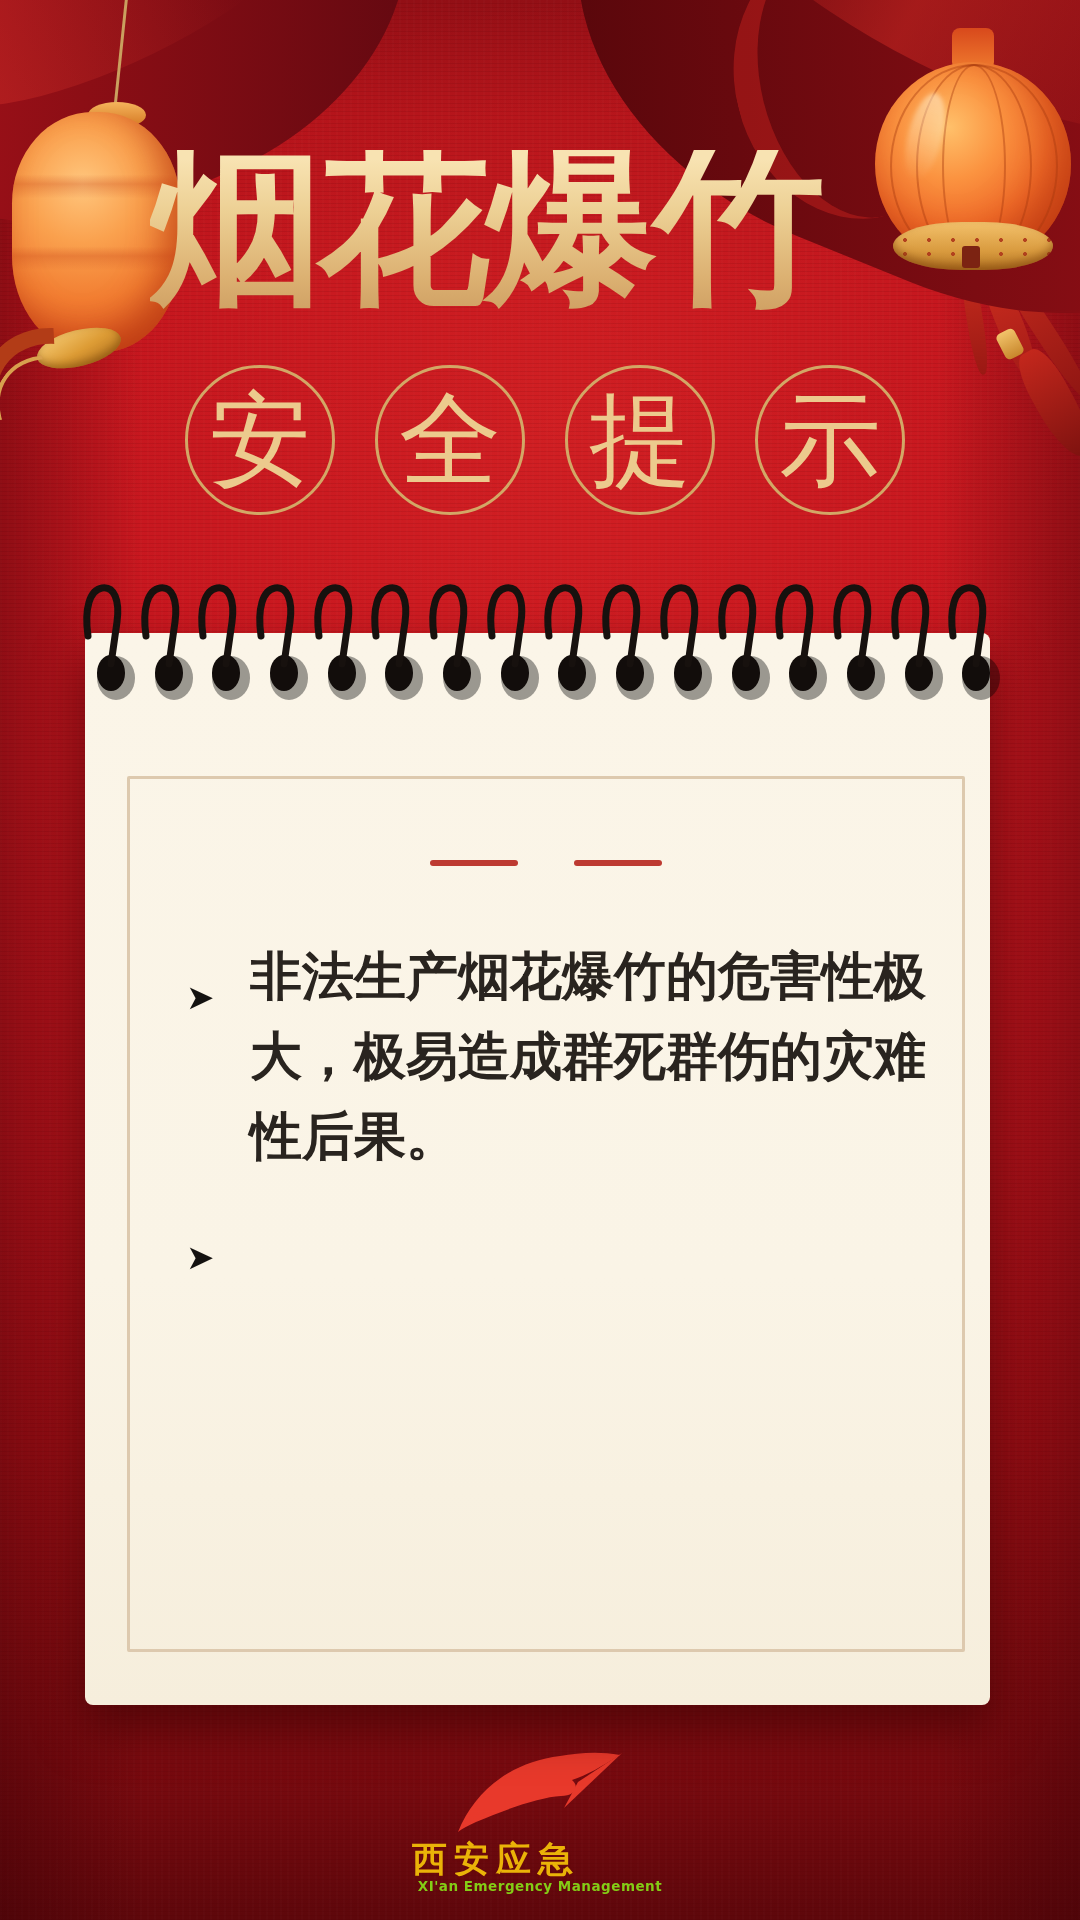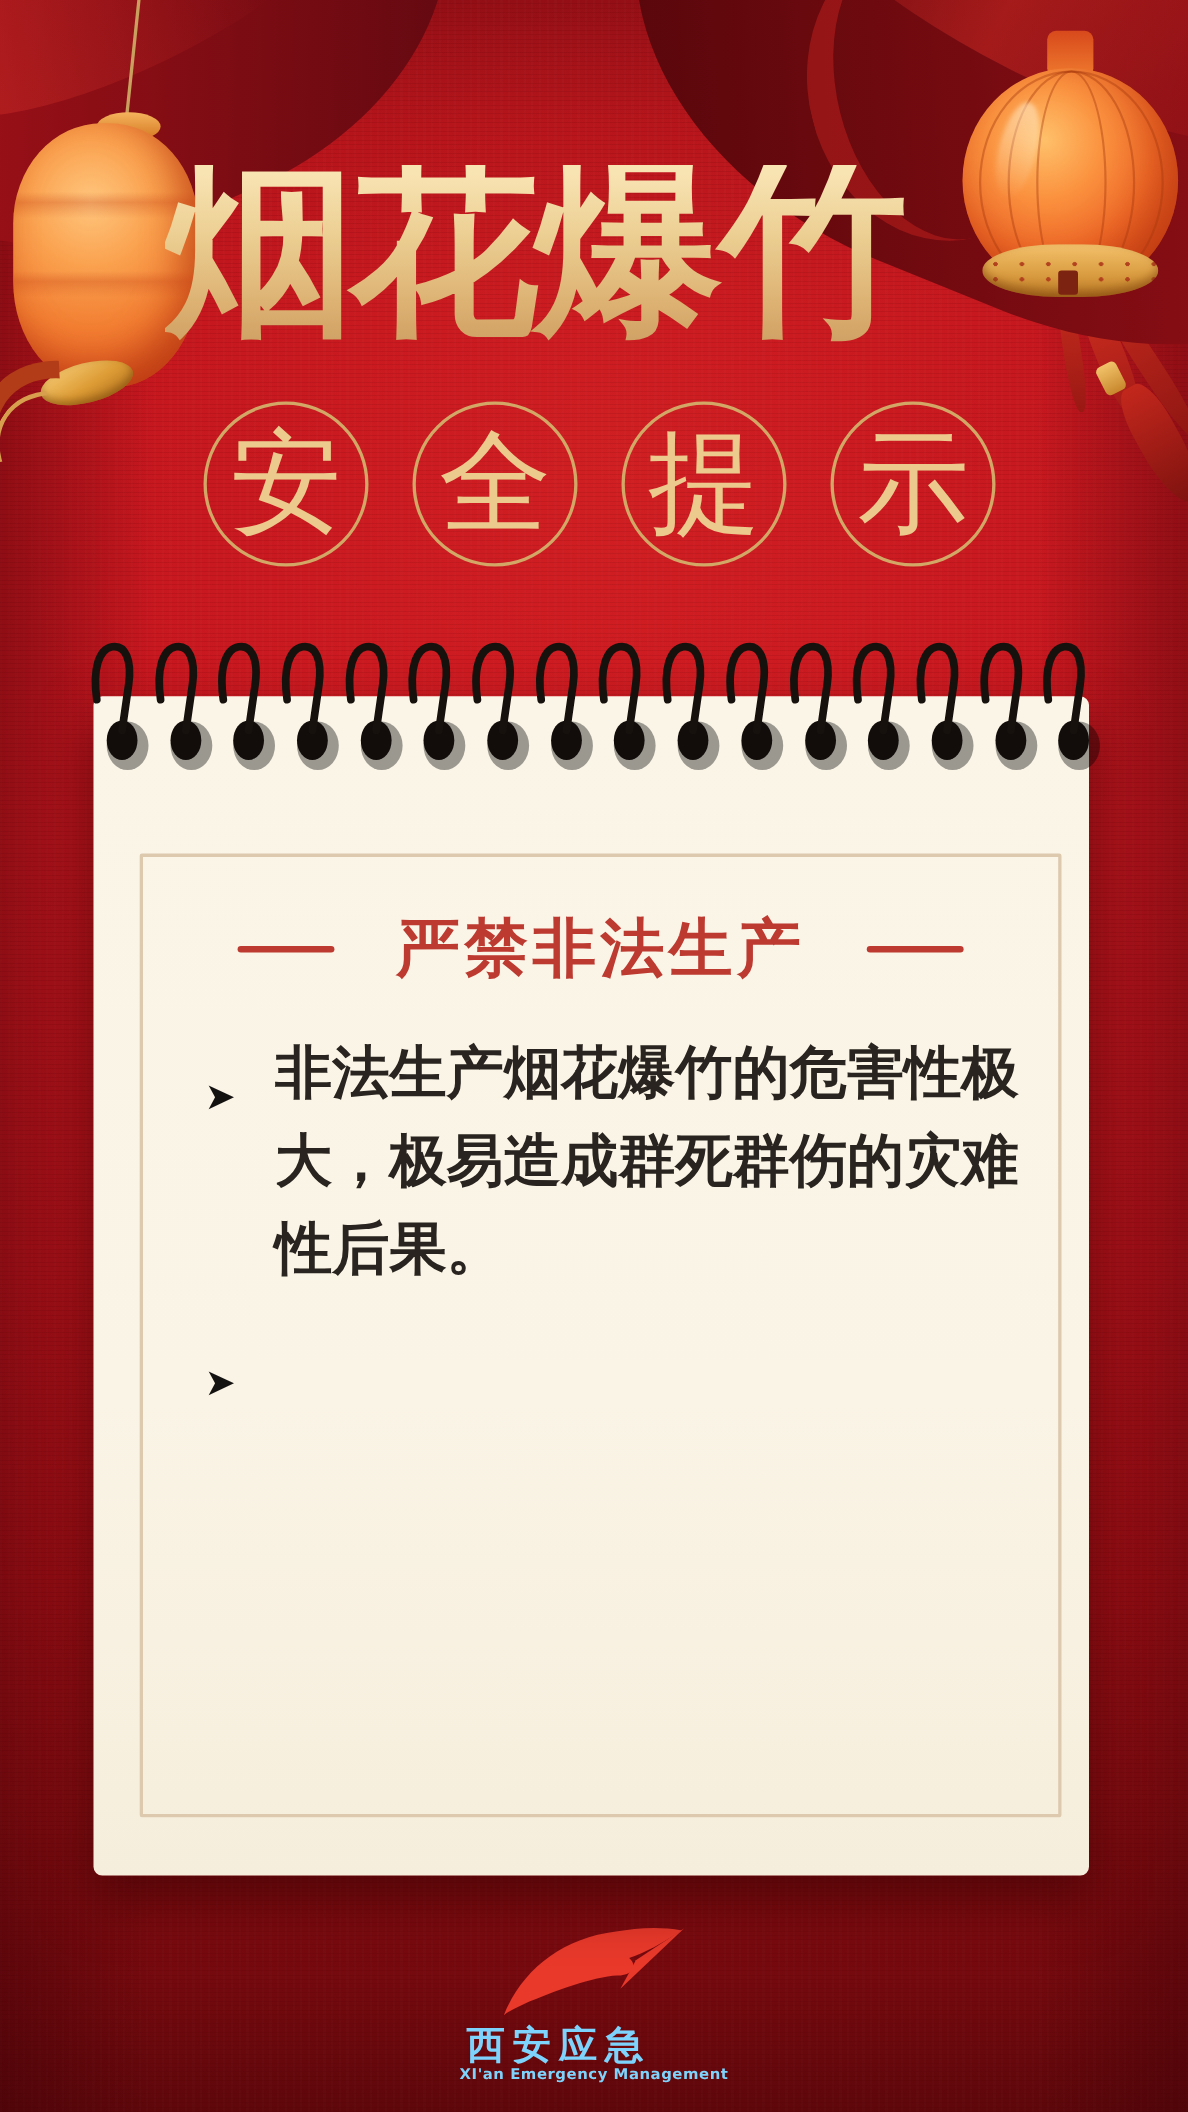--- a/index.html
+++ b/index.html
@@ -111,24 +111,24 @@
 
   .bullet{z-index:7;left:160px;width:768px;padding-left:90px;box-sizing:border-box;
     font-size:52px;line-height:80px;font-weight:700;color:#29241f;letter-spacing:0;}
   .bullet-1{top:936px;}
   .bullet-2{top:1196px;}
   .bullet .arrow{position:absolute;left:26px;top:21px;font-size:34px;color:#141210;font-weight:400;}
 
   
   .footer{z-index:3;}
   .logo-swoosh{left:452px;top:1746px;}
-  .logo-cn{left:16px;top:1836px;width:984px;text-align:center;font-size:35px;font-weight:800;
-    color:#7dd3fc;letter-spacing:7px;text-shadow:0 1px 2px rgba(110,10,10,.55);}
+  .logo-cn{left:4px;top:1836px;width:984px;text-align:center;font-size:35px;font-weight:800;
+    color:#eab308;letter-spacing:7px;text-shadow:0 1px 2px rgba(110,10,10,.55);}
   .logo-en{left:0;top:1878px;width:1080px;text-align:center;font-size:13.5px;font-weight:600;
-    color:#7dd3fc;letter-spacing:.5px;}
+    color:#84cc16;letter-spacing:.5px;}
 </style>
 </head>
 <body>
 
 <div class="abs bg"></div>
 <div class="abs bg-texture"></div>
 <div class="abs bg-vignette"></div>
 
 <div class="abs drape drape-tl"></div>
 <div class="abs drape-tl-fold"></div>
@@ -196,21 +196,20 @@
   <use href="#loop" x="692"></use>
     <use href="#loop" x="750"></use>
     <use href="#loop" x="808"></use>
   <use href="#loop" x="865"></use>
 </svg>
 
 <div class="abs paper-border"></div>
 
 <div class="abs heading-row">
   <div class="heading-dash"></div>
-  <div class="section-heading">严禁非法生产</div>
   <div class="heading-dash"></div>
 </div>
 
 <div class="abs bullet bullet-1">
   <span class="arrow">➤</span>
   <span>非法生产烟花爆竹的危害性极大，极易造成群死群伤的灾难性后果。</span>
 </div>
 <div class="abs bullet bullet-2">
   <span class="arrow">➤</span>
 </div>

